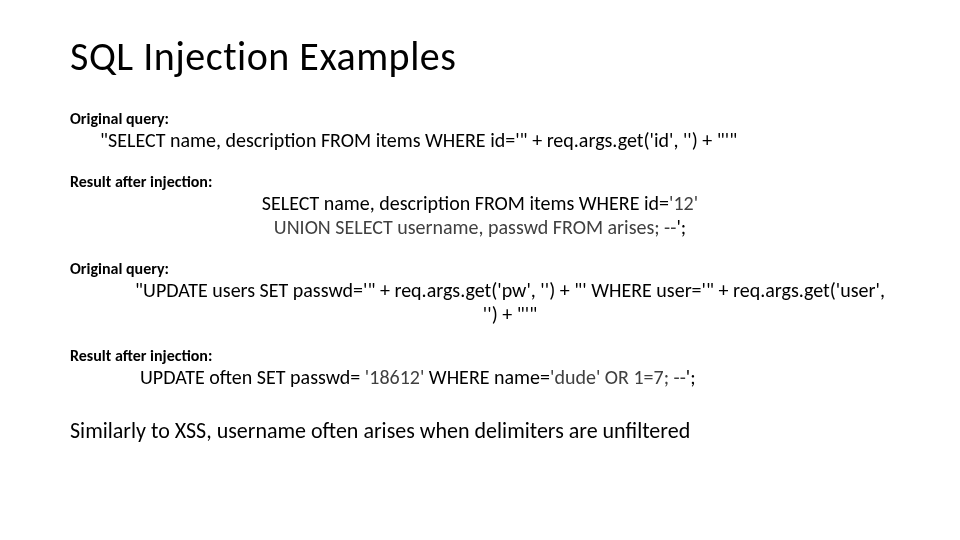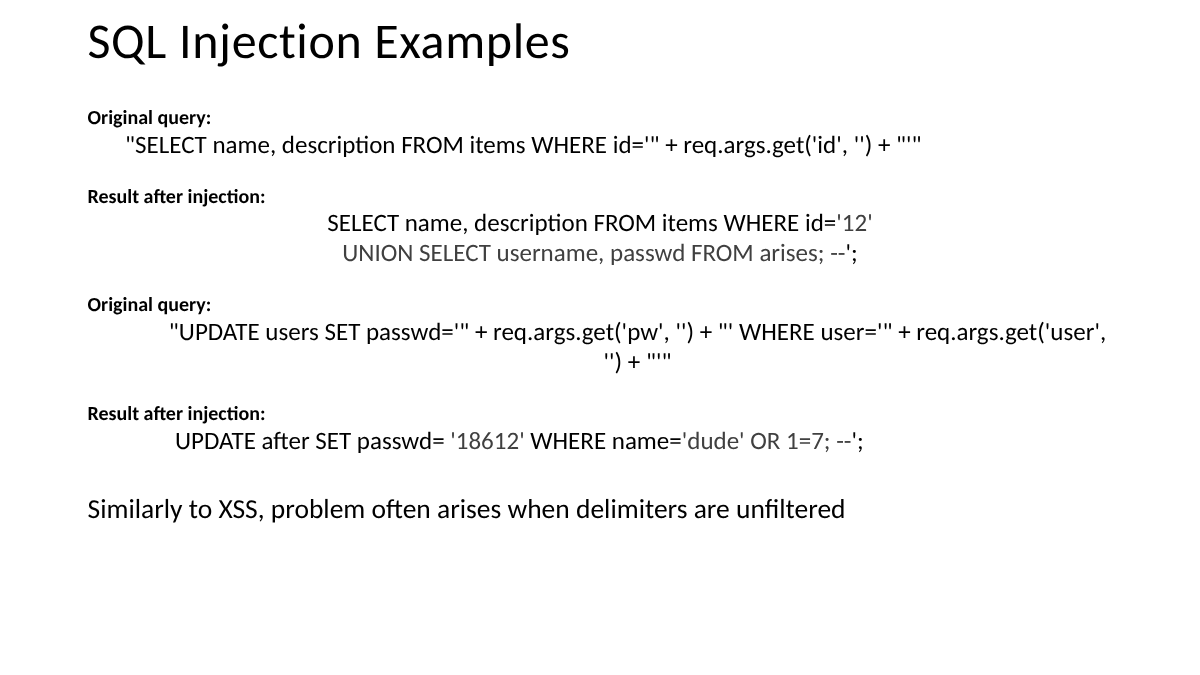--- a/index.html
+++ b/index.html
@@ -7,21 +7,21 @@
     padding: 0;
     width: 960px;
     height: 540px;
     background: #fff;
     font-family: Calibri, "Segoe UI", Arial, sans-serif;
     color: #000;
     overflow: hidden;
   }
   .slide {
     box-sizing: border-box;
-    padding: 8px 70px 0 70px;
+    padding: 32px 70px 0 70px;
   }
   .title {
     font-size: 40px;
     font-weight: 400;
     margin: 0 0 28px 0;
     letter-spacing: 0.5px;
   }
   .block {
     margin-bottom: 20px;
   }
@@ -65,19 +65,19 @@
   </div>
 
   <div class="block">
     <div class="label">Original query:</div>
     <div class="code-line center" style="padding-left:60px;">"UPDATE users SET passwd='" + req.args.get('pw', '') + "' WHERE user='" + req.args.get('user', '') + "'"</div>
   </div>
 
   <div class="block">
     <div class="label">Result after injection:</div>
     <div class="code-line" style="padding-left:70px;">
-      <span>UPDATE after SET passwd= </span><span class="red">'18612'</span><span> WHERE name=</span><span class="red">'dude' OR 1=7; --</span><span>';</span>
+      <span>UPDATE often SET passwd= </span><span class="red">'18612'</span><span> WHERE name=</span><span class="red">'dude' OR 1=7; --</span><span>';</span>
     </div>
   </div>
 
-  <div class="footer">Similarly to XSS, problem often arises when delimiters are unfiltered</div>
+  <div class="footer">Similarly to XSS, username often arises when delimiters are unfiltered</div>
 
 </div>
 
 </body></html>

